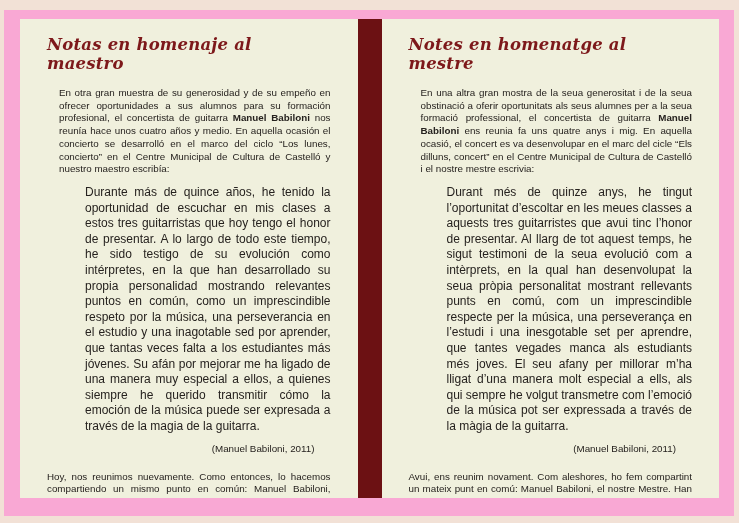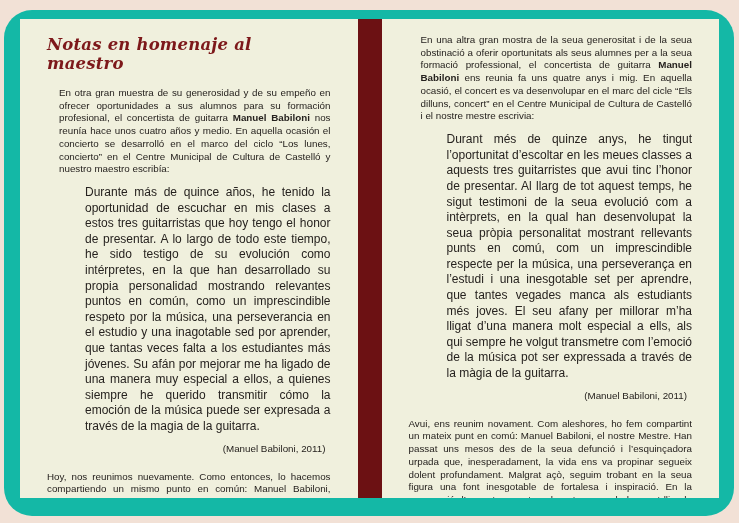--- a/index.html
+++ b/index.html
@@ -6,25 +6,24 @@
   body {
     width: 739px; height: 523px;
     background: #f2e1d6;
     font-family: "Liberation Sans", sans-serif;
     position: relative;
     overflow: hidden;
   }
   .frame {
     position: absolute;
     top: 10px; left: 4px; right: 5px; bottom: 7px;
-    background: #14b8a6;
+    background: #f9a8d4;
     display: flex;
     padding: 9px 15px 18px 16px;
     box-sizing: border-box;
-    border-radius: 28px;
   }
   .gutter {
     width: 24px;
     flex: 0 0 24px;
     background: #6c1113;
   }
   .page {
     flex: 1 1 0;
     background: #f0f0dd;
     box-sizing: border-box;
@@ -48,21 +47,21 @@
     text-align: justify;
   }
   .intro { margin: 0 0 9px 12px; }
   .intro b { font-weight: 700; }
   .quote {
     margin: 0 0 3px 38px;
     font-size: 12px;
   }
   .attribution {
     text-align: right;
-    margin: 8px 5px 17px 0;
+    margin: 8px 16px 17px 0;
     font-size: 9.8px;
   }
   .closing { margin: 0 0 12px 0; }
 </style>
 </head>
 <body>
 
 <div class="frame">
 
   <section class="page">
@@ -70,20 +69,21 @@
     <p class="body-text intro"><span>En otra gran muestra de su generosidad y de su empeño en ofrecer oportunidades a sus alumnos para su formación profesional, el concertista de guitarra </span><b>Manuel Babiloni</b><span> nos reunía hace unos cuatro años y medio. En aquella ocasión el concierto se desarrolló en el marco del ciclo “Los lunes, concierto” en el Centre Municipal de Cultura de Castelló y nuestro maestro escribía:</span></p>
     <p class="body-text quote">Durante más de quince años, he tenido la oportunidad de escuchar en mis clases a estos tres guitarristas que hoy tengo el honor de presentar. A lo largo de todo este tiempo, he sido testigo de su evolución como intérpretes, en la que han desarrollado su propia personalidad mostrando relevantes puntos en común, como un imprescindible respeto por la música, una perseverancia en el estudio y una inagotable sed por aprender, que tantas veces falta a los estudiantes más jóvenes. Su afán por mejorar me ha ligado de una manera muy especial a ellos, a quienes siempre he querido transmitir cómo la emoción de la música puede ser expresada a través de la magia de la guitarra.</p>
     <p class="attribution">(Manuel Babiloni, 2011)</p>
     <p class="body-text closing">Hoy, nos reunimos nuevamente. Como entonces, lo hacemos compartiendo un mismo punto en común: Manuel Babiloni, nuestro Maestro. Han pasado unos meses desde su fallecimiento y el desgarrador zarpazo que, inesperadamente, la vida nos propinó sigue doliendo profundamente. A pesar de ello, seguimos encontrando en su figura una fuente inagotable de fortaleza e inspiración. En la preparación de este concierto cada nota pulsada ha ido ligada a un recuerdo, a una indicación, a una sugerencia suya… Y cada día, junto al convencimiento de haber sido unos auténticos privilegiados por conocerle, crece en nosotros el sentimiento de gratitud hacia su persona. Sirvan nuestras notas como homenaje sincero a su memoria.</p>
 
   </section>
 
   <div class="gutter"></div>
 
   <section class="page">
+    <h1 class="page-title">Notes en homenatge al mestre</h1>
     <p class="body-text intro"><span>En una altra gran mostra de la seua generositat i de la seua obstinació a oferir oportunitats als seus alumnes per a la seua formació professional, el concertista de guitarra </span><b>Manuel Babiloni</b><span> ens reunia fa uns quatre anys i mig. En aquella ocasió, el concert es va desenvolupar en el marc del cicle “Els dilluns, concert” en el Centre Municipal de Cultura de Castelló i el nostre mestre escrivia:</span></p>
     <p class="body-text quote">Durant més de quinze anys, he tingut l’oportunitat d’escoltar en les meues classes a aquests tres guitarristes que avui tinc l’honor de presentar. Al llarg de tot aquest temps, he sigut testimoni de la seua evolució com a intèrprets, en la qual han desenvolupat la seua pròpia personalitat mostrant rellevants punts en comú, com un imprescindible respecte per la música, una perseverança en l’estudi i una inesgotable set per aprendre, que tantes vegades manca als estudiants més joves. El seu afany per millorar m’ha lligat d’una manera molt especial a ells, als qui sempre he volgut transmetre com l’emoció de la música pot ser expressada a través de la màgia de la guitarra.</p>
     <p class="attribution">(Manuel Babiloni, 2011)</p>
     <p class="body-text closing">Avui, ens reunim novament. Com aleshores, ho fem compartint un mateix punt en comú: Manuel Babiloni, el nostre Mestre. Han passat uns mesos des de la seua defunció i l’esquinçadora urpada que, inesperadament, la vida ens va propinar segueix dolent profundament. Malgrat açò, seguim trobant en la seua figura una font inesgotable de fortalesa i inspiració. En la preparació d’aquest concert, cada nota premuda ha anat lligada a un record, a una indicació, a un suggeriment seu… I cada dia, amb el convenciment d’haver sigut uns autèntics privilegiats per haver-lo conegut, creix en nosaltres el sentiment de gratitud cap a la seua persona. Servisquen les nostres notes com a homenatge sincer a la seua memòria.</p>
 
   </section>
 
 </div>
 
 </body></html>

